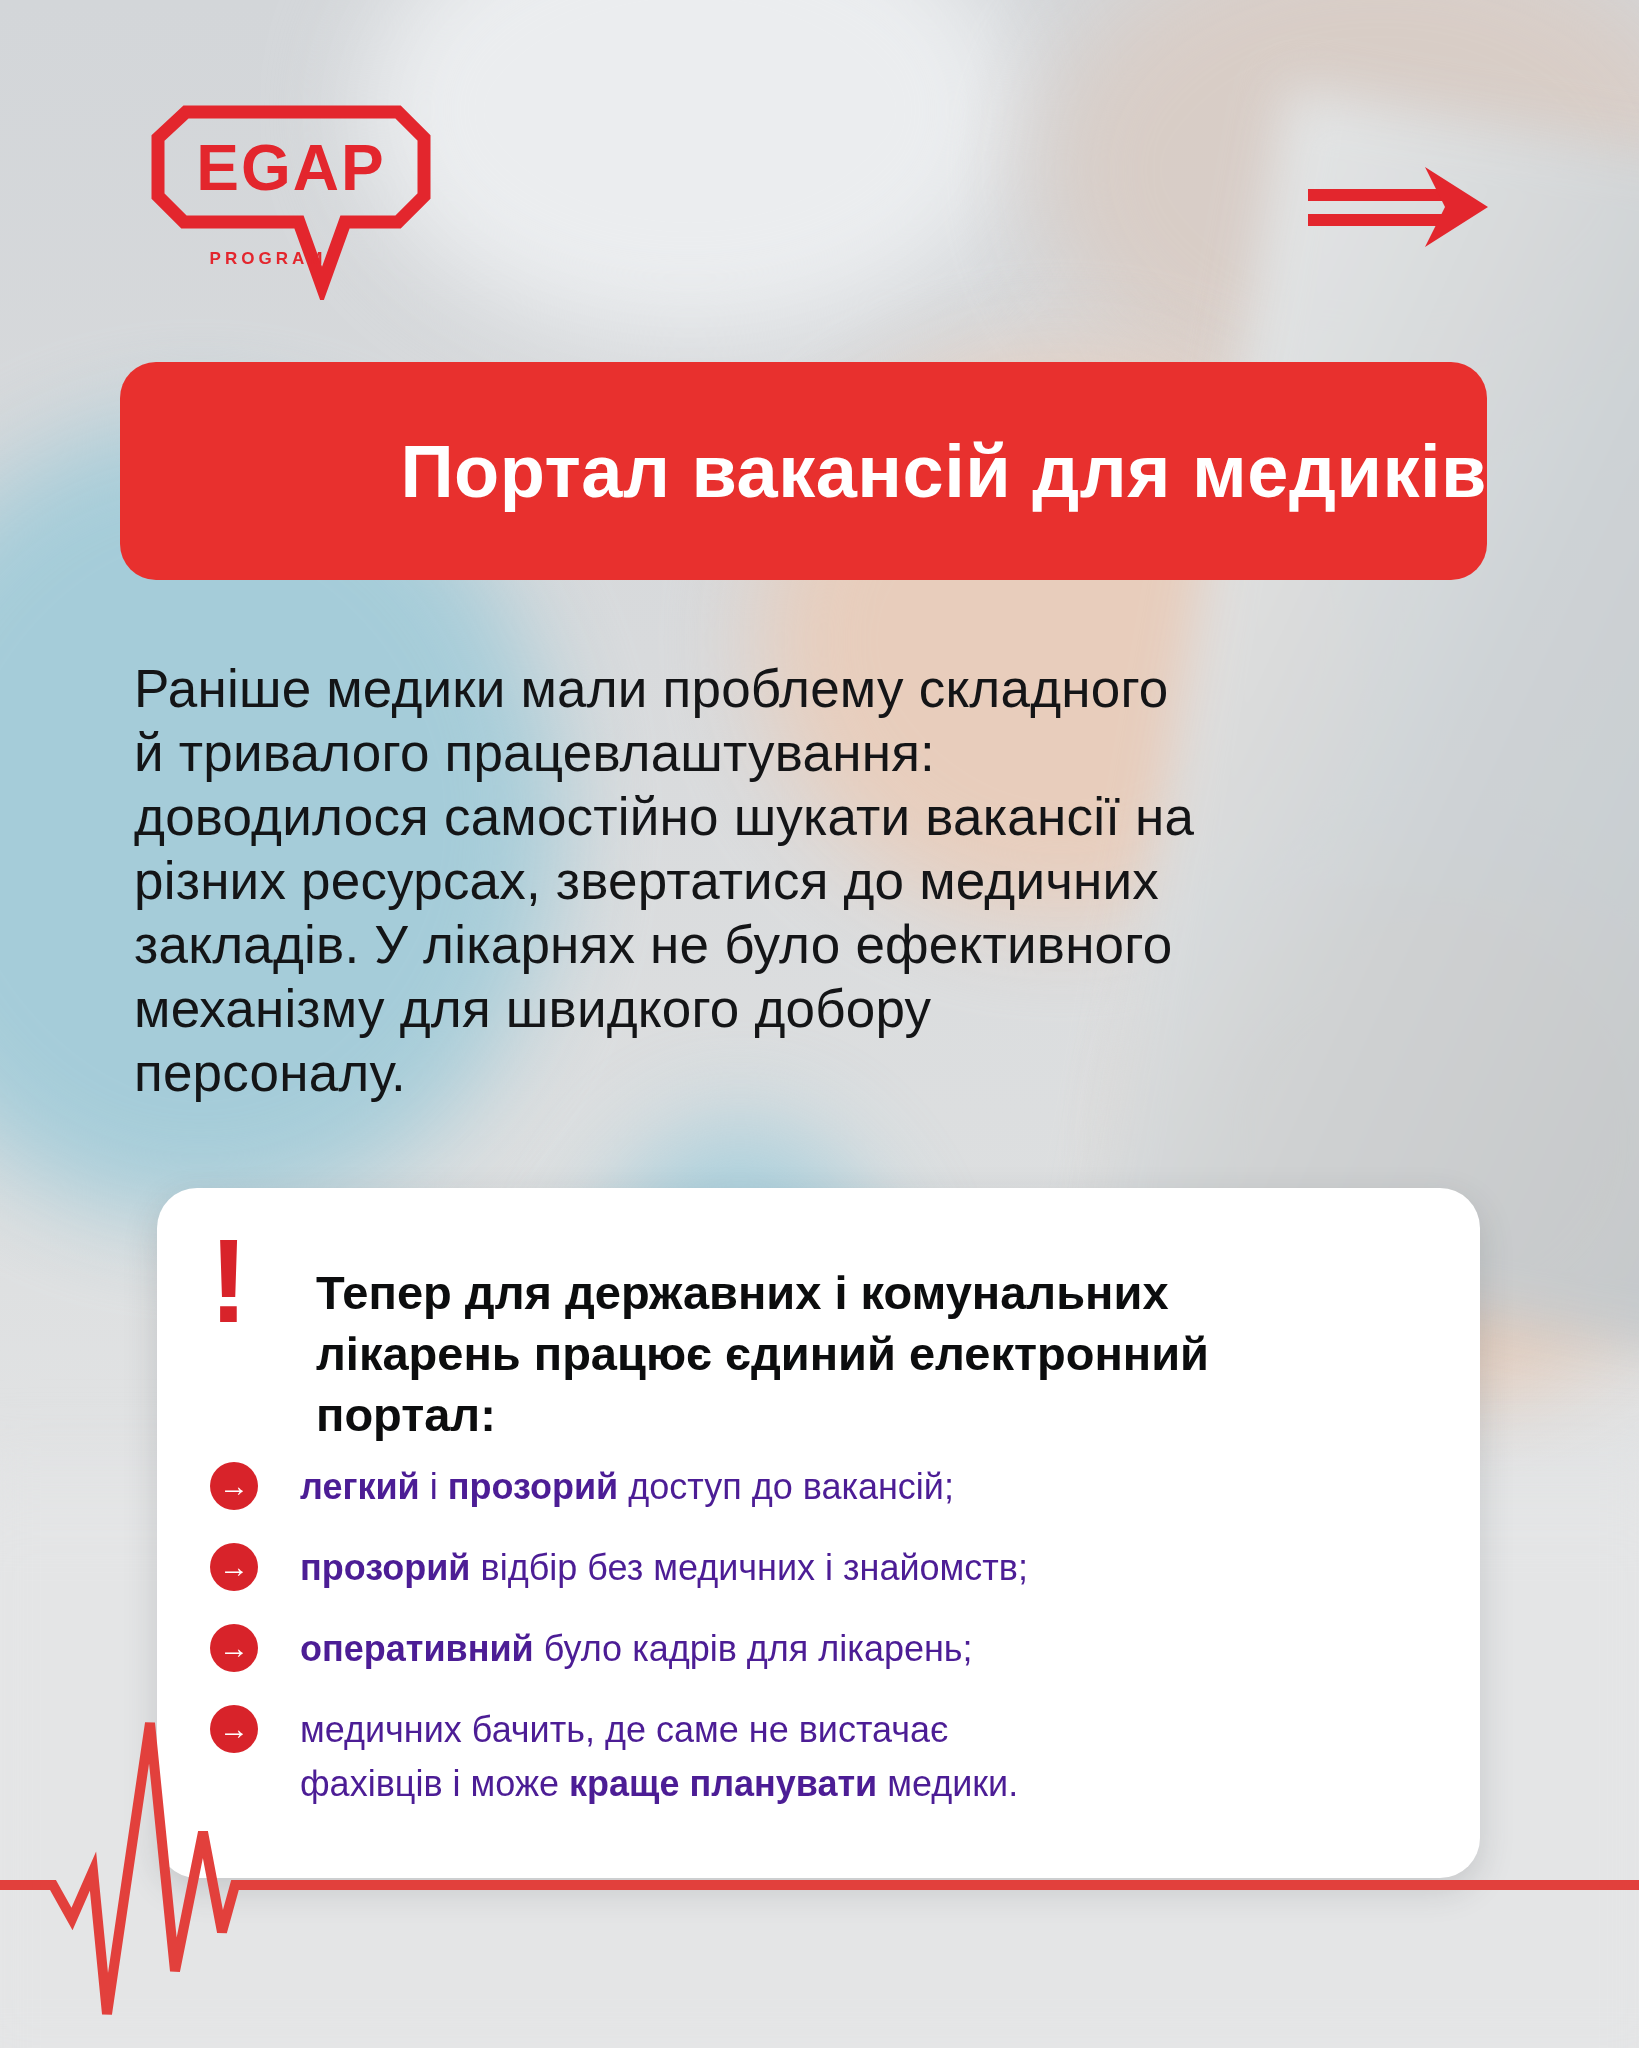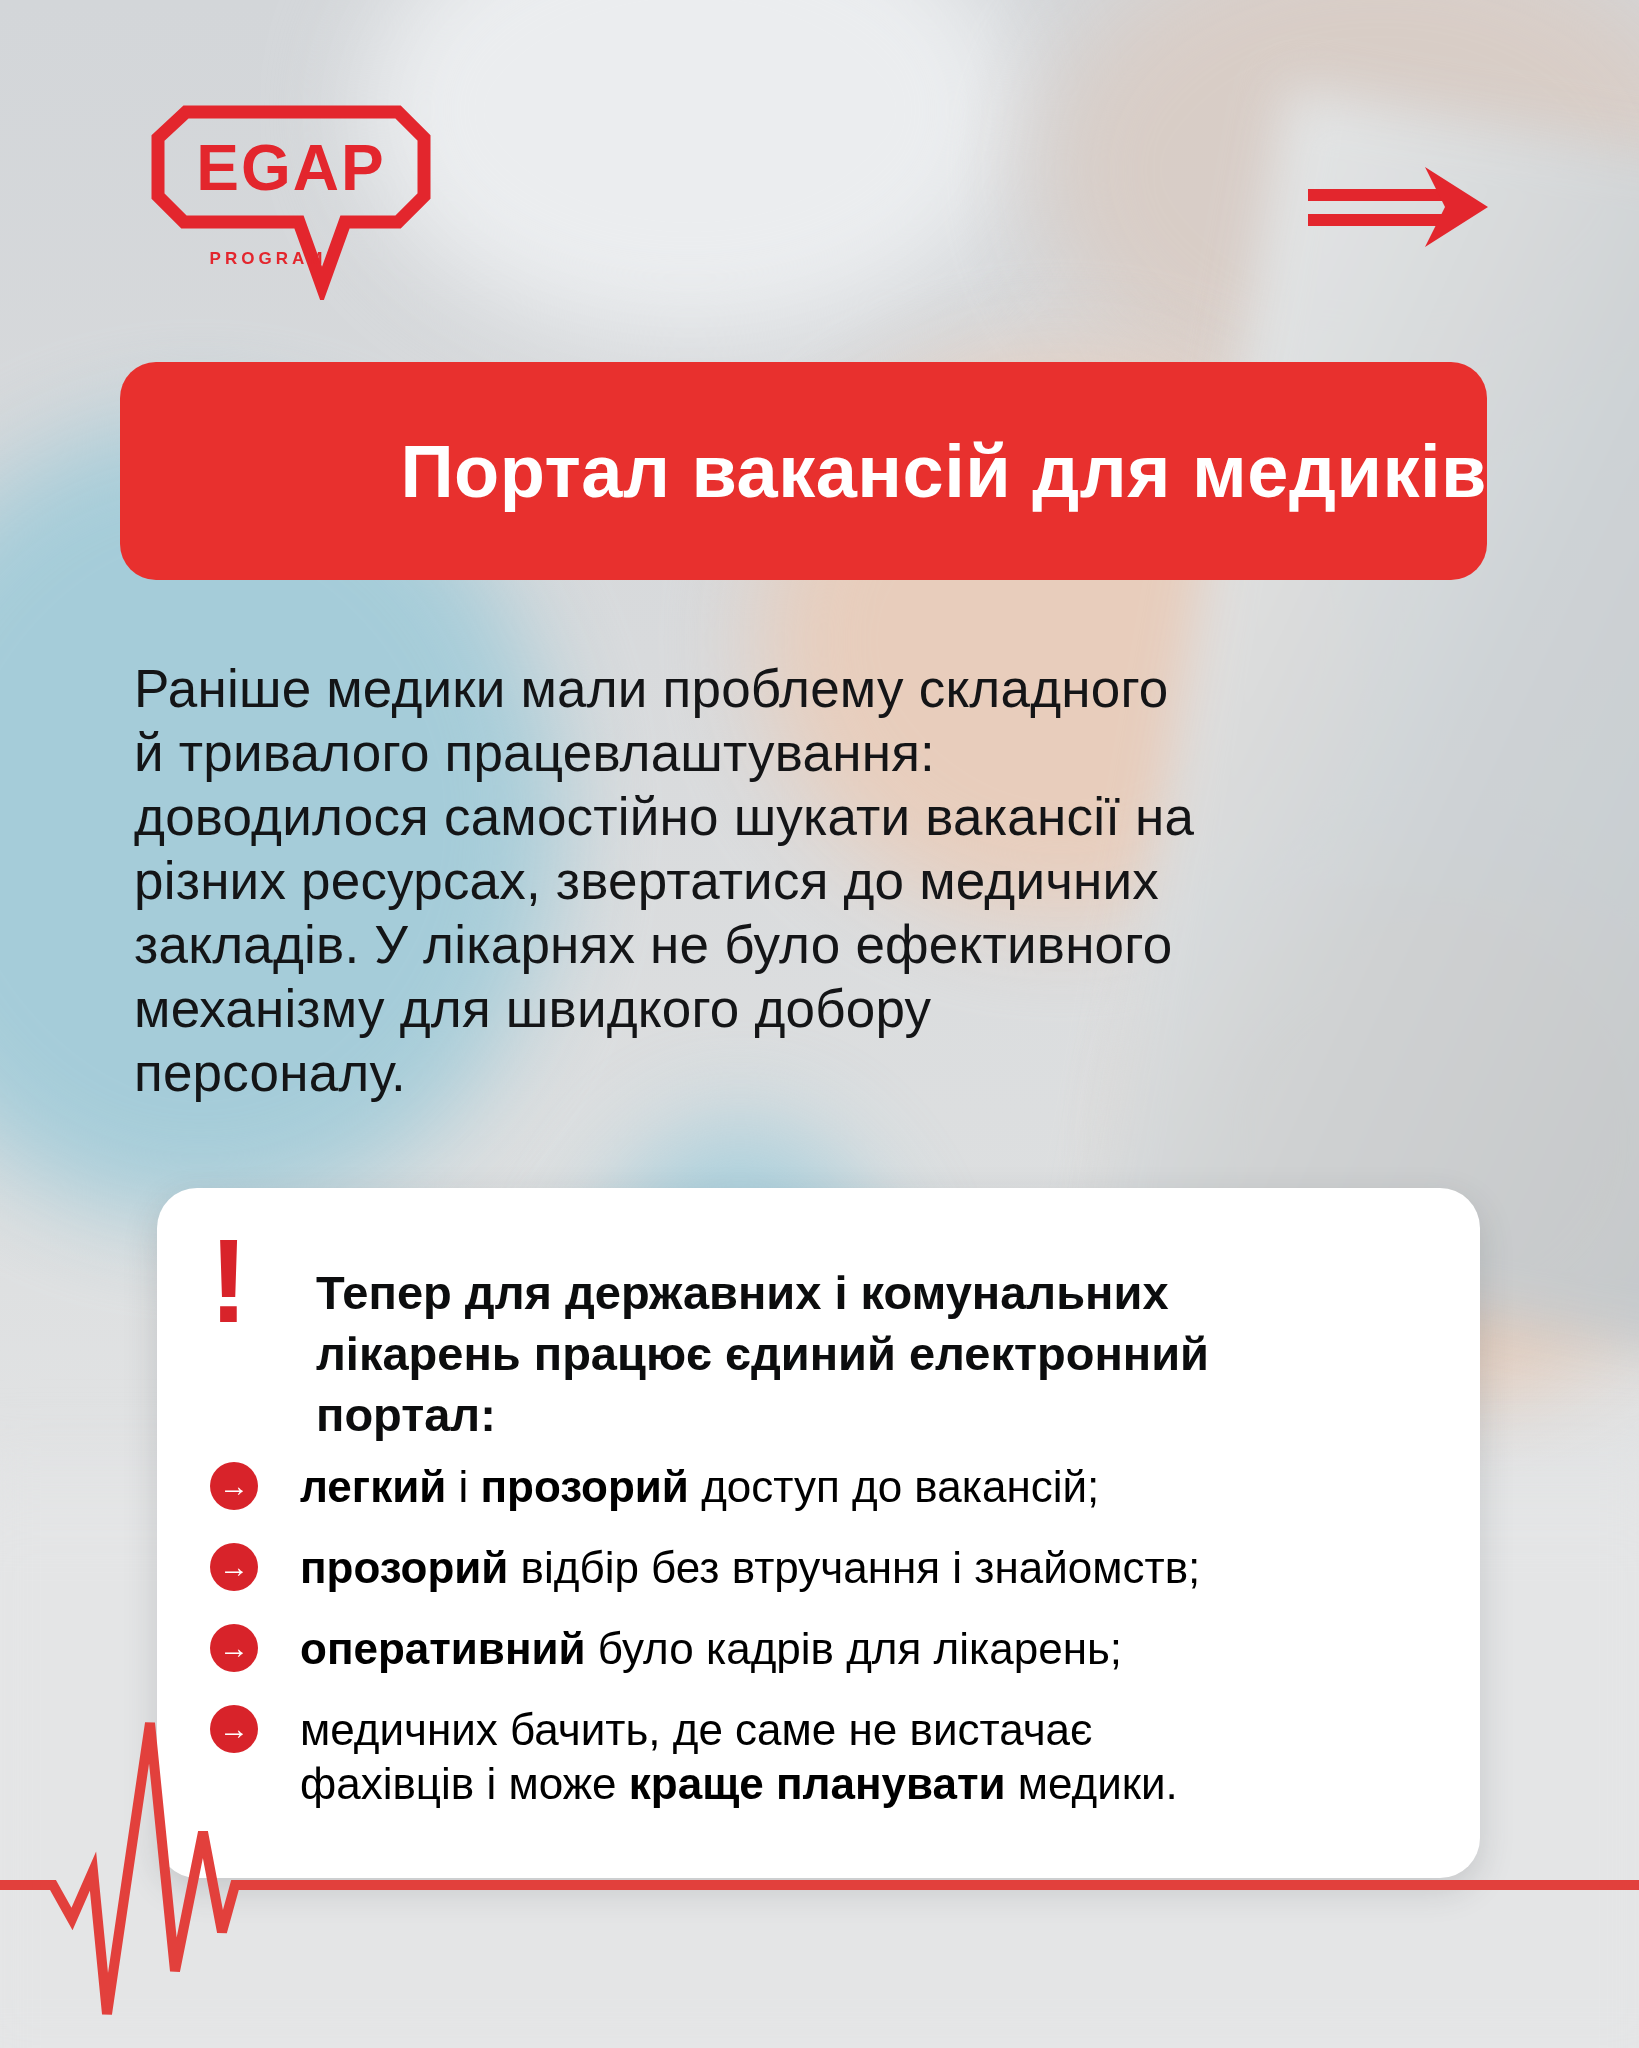--- a/index.html
+++ b/index.html
@@ -43,21 +43,21 @@
   .alert-mark { position:absolute; left:52px; top:34px; margin:0; line-height:118px;
                 font-size:118px; font-weight:800; color:#d8232a; }
   .card-heading { position:absolute; left:143px; top:58px; margin:16px; width:1140px;
                   font-size:47px; line-height:61px; font-weight:700; color:#0c0d0e; white-space:pre-line; }
   .bullet-list { position:absolute; left:53px; top:272px; width:1240px;
                  display:flex; flex-direction:column; gap:27px; }
   .bullet { display:flex; align-items:flex-start; }
   .bullet-icon { flex:none; width:48px; height:48px; border-radius:50%; background:#d8232a;
                  color:#ffffff; display:flex; align-items:center; justify-content:center;
                  font-size:30px; font-weight:700; margin-top:2px; }
-  .bullet-text { margin:0 0 0 42px; font-size:44px; line-height:54px; color:#000000; white-space:pre-line; }
+  .bullet-text { margin:0 0 0 42px; font-size:36px; line-height:54px; color:#4c1d95; white-space:pre-line; }
   .bullet-text .b { font-weight:700; }
 
   
   .ecg-svg { position:absolute; inset:0; width:1639px; height:2048px; z-index:5; pointer-events:none; }
 </style>
 </head>
 <body>
 
 <div class="poster">
 
@@ -101,21 +101,21 @@
     <p class="card-heading">Тепер для державних і комунальних
 лікарень працює єдиний електронний
 портал:</p>
     <div class="bullet-list">
         <div class="bullet">
       <span class="bullet-icon">→</span>
       <p class="bullet-text"><span class="b">легкий</span><span> і </span><span class="b">прозорий</span><span> доступ до вакансій;</span></p>
     </div>
         <div class="bullet">
       <span class="bullet-icon">→</span>
-      <p class="bullet-text"><span class="b">прозорий</span><span> відбір без втручання і знайомств;</span></p>
+      <p class="bullet-text"><span class="b">прозорий</span><span> відбір без медичних і знайомств;</span></p>
     </div>
         <div class="bullet">
       <span class="bullet-icon">→</span>
       <p class="bullet-text"><span class="b">оперативний</span><span> було кадрів для лікарень;</span></p>
     </div>
         <div class="bullet">
       <span class="bullet-icon">→</span>
       <p class="bullet-text"><span>медичних бачить, де саме не вистачає
 фахівців і може </span><span class="b">краще планувати</span><span> медики.</span></p>
     </div>

